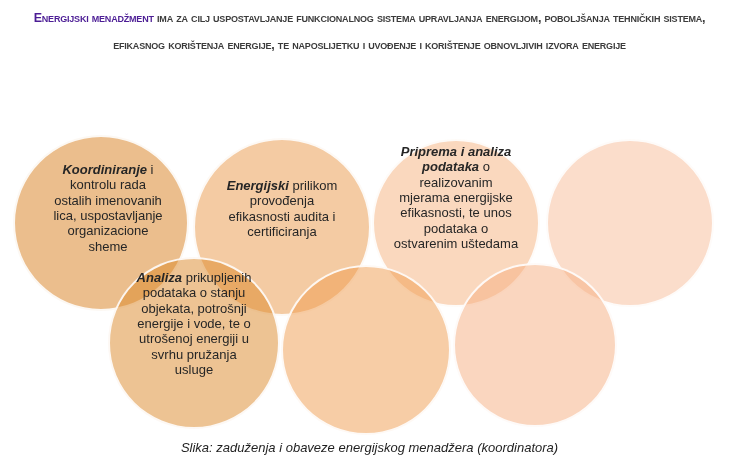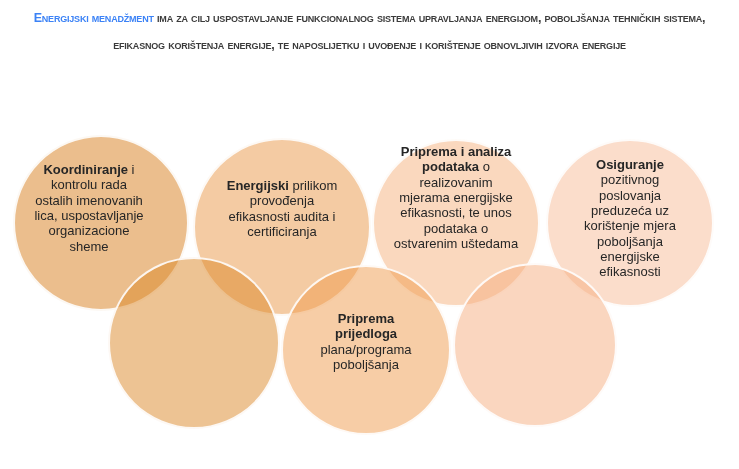--- a/index.html
+++ b/index.html
@@ -39,22 +39,22 @@
   #b7{left:453px;top:263px;width:164px;height:164px;}
 
   
   .blabel{
     position:absolute;
     text-align:center;
     font-size:13px;
     line-height:1.18;
     color:#262626;
   }
-  .blabel b{font-weight:bold;}
-  #l1{left:31px; top:162px;width:116px;}
+  .blabel b{font-weight:bold;font-style:italic;}
+  #l1{left:50px; top:162px;width:116px;}
   #l2{left:220px;top:178px;width:124px;}
   #l3{left:393px;top:144px;width:126px;}
   #l4{left:571px;top:157px;width:118px;}
   #l5{left:133px;top:270px;width:122px;}
   #l6{left:314px;top:311px;width:104px;}
   #l7{left:486px;top:312px;width:98px;}
 
   
   .caption{
     position:absolute;left:0;right:0;top:440px;
@@ -63,43 +63,41 @@
     font-size:13px;
     color:#1f1f1f;
   }
 </style>
 </head>
 <body>
 
 <div class="stage">
 
   <div class="heading">
-    <span style="color: #3b82f6;">Energijski menadžment</span><span style="color: rgb(59, 59, 59);"> ima za cilj uspostavljanje funkcionalnog sistema upravljanja energijom, poboljšanja tehničkih sistema, efikasnog korištenja energije, te naposlijetku i uvođenje i korištenje obnovljivih izvora energije</span>
+    <span style="color: #4c1d95;">Energijski menadžment</span><span style="color: rgb(59, 59, 59);"> ima za cilj uspostavljanje funkcionalnog sistema upravljanja energijom, poboljšanja tehničkih sistema, efikasnog korištenja energije, te naposlijetku i uvođenje i korištenje obnovljivih izvora energije</span>
   </div>
 
   <div class="bubble" id="b1" style="background-color: rgba(215, 125, 27, 0.5);"></div>
   <div class="bubble" id="b2" style="background-color: rgba(233, 151, 71, 0.5);"></div>
   <div class="bubble" id="b3" style="background-color: rgba(245, 177, 125, 0.5);"></div>
   <div class="bubble" id="b4" style="background-color: rgba(247, 187, 151, 0.5);"></div>
 
   <div class="blabel" id="l1">
     <b>Koordiniranje</b><span> i kontrolu rada ostalih imenovanih lica, uspostavljanje organizacione sheme</span>
   </div>
   <div class="blabel" id="l2">
     <b>Energijski</b><span> prilikom provođenja efikasnosti audita i certificiranja</span>
   </div>
   <div class="blabel" id="l3">
     <b>Priprema i analiza podataka</b><span> o realizovanim mjerama energijske efikasnosti, te unos podataka o ostvarenim uštedama</span>
   </div>
-  <div class="blabel" id="l4">
-    <b>Osiguranje</b><span> pozitivnog poslovanja preduzeća uz korištenje mjera poboljšanja energijske efikasnosti</span>
-  </div>
 
   <div class="bubble" id="b5" style="background-color: rgba(220, 135, 40, 0.5);"></div>
   <div class="bubble" id="b6" style="background-color: rgba(239, 155, 77, 0.5);"></div>
   <div class="bubble" id="b7" style="background-color: rgba(245, 173, 127, 0.5);"></div>
 
-  <div class="blabel" id="l6">
-    <b>Priprema prijedloga</b><span> plana/programa poboljšanja</span>
+  <div class="blabel" id="l5">
+    <b>Analiza</b><span> prikupljenih podataka o stanju objekata, potrošnji energije i vode, te o utrošenoj energiji u svrhu pružanja usluge</span>
   </div>
 
+  <div class="caption">Slika: zaduženja i obaveze energijskog menadžera (koordinatora)</div>
 
 </div>
 
 </body></html>

